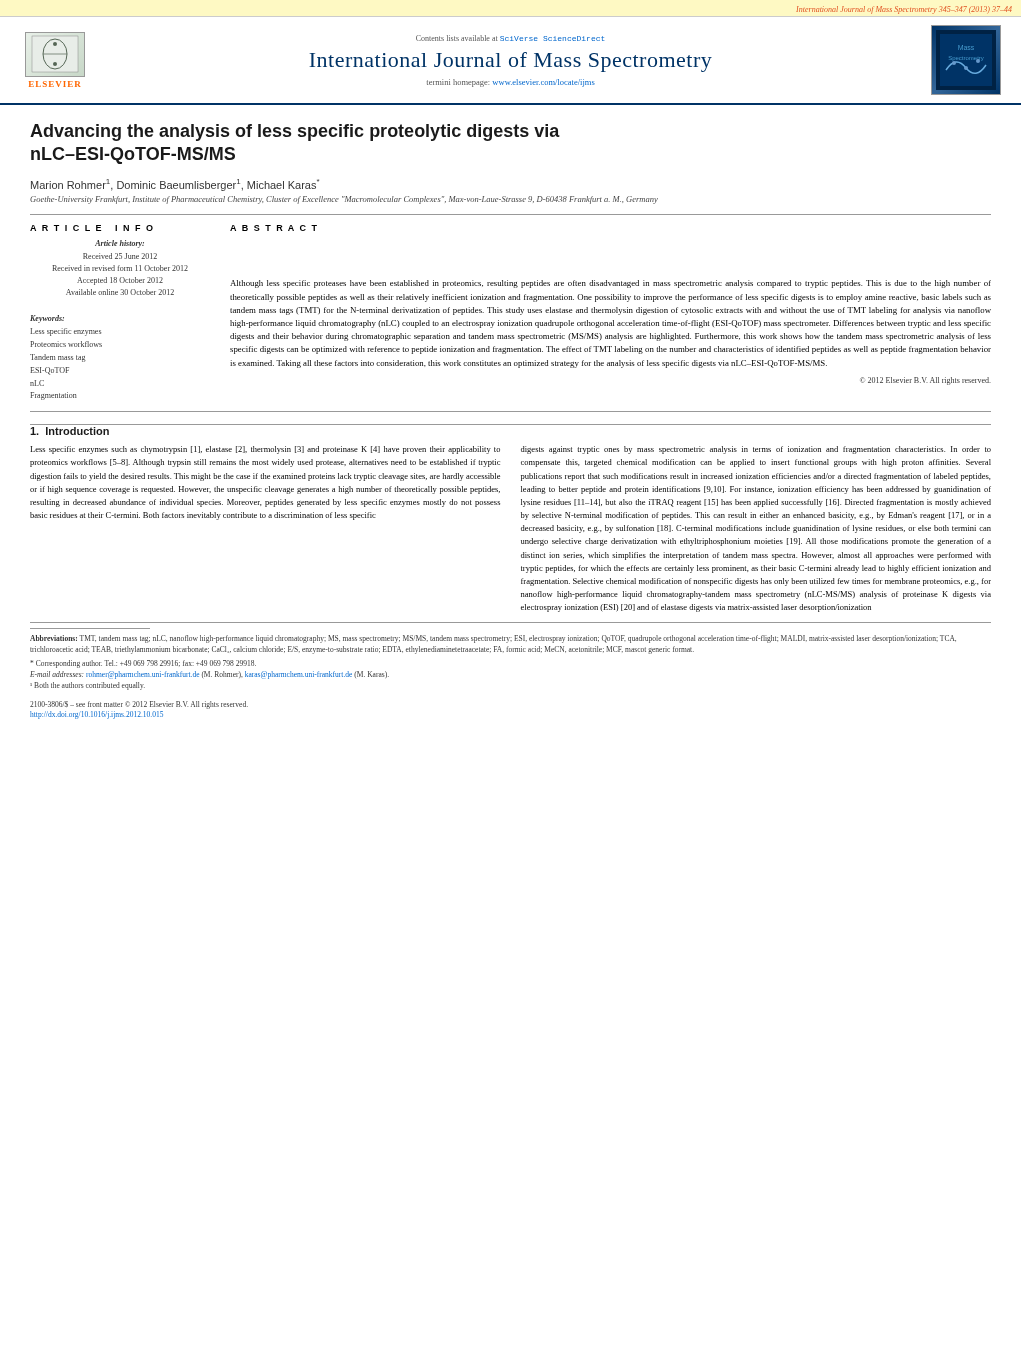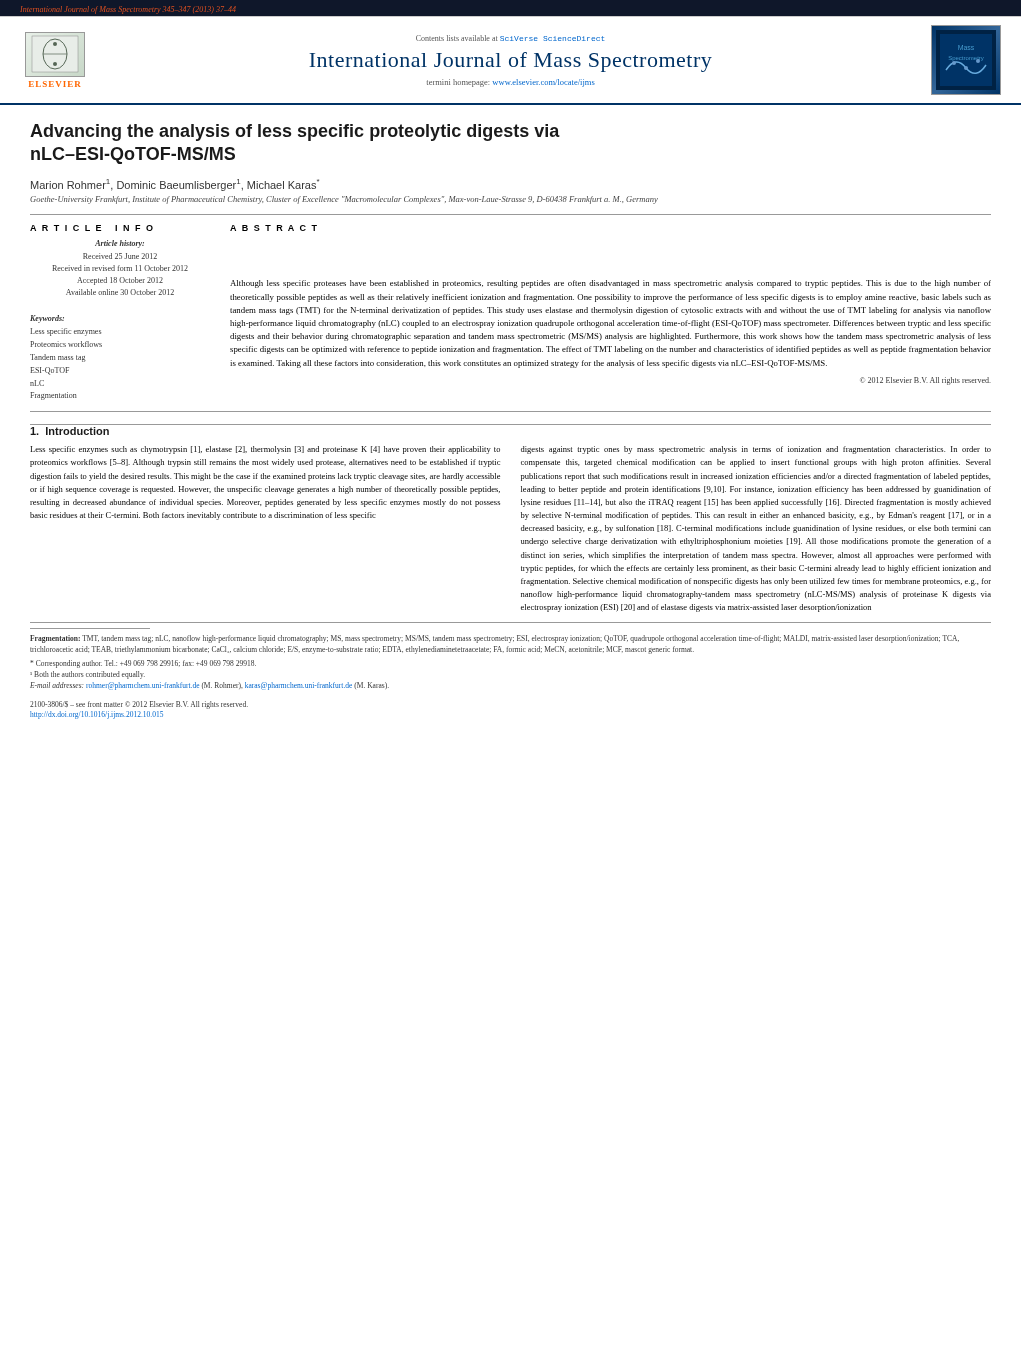--- a/index.html
+++ b/index.html
@@ -13,22 +13,23 @@
     }
 
     .page-container {
       width: 1021px;
       background: #fff;
       padding: 0;
     }
 
     
     .top-bar {
-      background: #0f172a;
-      padding: 4px 20px 2px 20px;
+      background: #fef9c3;
+      text-align: right;
+      padding: 4px 9px 2px 20px;
       border-bottom: 1px solid #ccc;
     }
     .top-bar-text {
       font-size: 8px;
       color: #e05020;
       font-style: italic;
     }
 
     
     .journal-header {
@@ -375,32 +376,32 @@
         </div>
         <div class="body-col">
           <p class="body-text">digests against tryptic ones by mass spectrometric analysis in terms of ionization and fragmentation characteristics. In order to compensate this, targeted chemical modification can be applied to insert functional groups with high proton affinities. Several publications report that such modifications result in increased ionization efficiencies and/or a directed fragmentation of labeled peptides, leading to better peptide and protein identifications [9,10]. For instance, ionization efficiency has been addressed by guanidination of lysine residues [11–14], but also the iTRAQ reagent [15] has been applied successfully [16]. Directed fragmentation is mostly achieved by selective N-terminal modification of peptides. This can result in either an enhanced basicity, e.g., by Edman's reagent [17], or in a decreased basicity, e.g., by sulfonation [18]. C-terminal modifications include guanidination of lysine residues, or else both termini can undergo selective charge derivatization with ethyltriphosphonium moieties [19]. All those modifications promote the generation of a distinct ion series, which simplifies the interpretation of tandem mass spectra. However, almost all approaches were performed with tryptic peptides, for which the effects are certainly less prominent, as their basic C-termini already lead to highly efficient ionization and fragmentation. Selective chemical modification of nonspecific digests has only been utilized few times for membrane proteomics, e.g., for nanoflow high-performance liquid chromatography-tandem mass spectrometry (nLC-MS/MS) analysis of proteinase K digests via electrospray ionization (ESI) [20] and of elastase digests via matrix-assisted laser desorption/ionization</p>
         </div>
       </div>
     </div>
 
     <div class="footnote-section">
       <hr class="footnote-divider">
       <div class="footnote-text">
-        <strong>Fragmentation:</strong>
+        <strong>Abbreviations:</strong>
         <span>TMT, tandem mass tag; nLC, nanoflow high-performance liquid chromatography; MS, mass spectrometry; MS/MS, tandem mass spectrometry; ESI, electrospray ionization; QoTOF, quadrupole orthogonal acceleration time-of-flight; MALDI, matrix-assisted laser desorption/ionization; TCA, trichloroacetic acid; TEAB, triethylammonium bicarbonate; CaCl₂, calcium chloride; E/S, enzyme-to-substrate ratio; EDTA, ethylenediaminetetraacetate; FA, formic acid; MeCN, acetonitrile; MCF, mascot generic format.</span>
       </div>
       <div class="footnote-text" style="margin-top:3px;">* Corresponding author. Tel.: +49 069 798 29916; fax: +49 069 798 29918.</div>
-      <div class="footnote-text">¹ Both the authors contributed equally.</div>
       <div class="footnote-text">
         <em>E-mail addresses:</em>
         <a style="color:#0066cc;">rohmer@pharmchem.uni-frankfurt.de</a>
         <span>(M. Rohmer),</span>
         <a style="color:#0066cc;">karas@pharmchem.uni-frankfurt.de</a>
         <span>(M. Karas).</span>
       </div>
+      <div class="footnote-text">¹ Both the authors contributed equally.</div>
     </div>
 
     <div style="margin-top:8px;">
       <div class="issn-line">2100-3806/$ – see front matter © 2012 Elsevier B.V. All rights reserved.</div>
       <a class="doi-link">http://dx.doi.org/10.1016/j.ijms.2012.10.015</a>
     </div>
 
   </div>
 </div>
 

